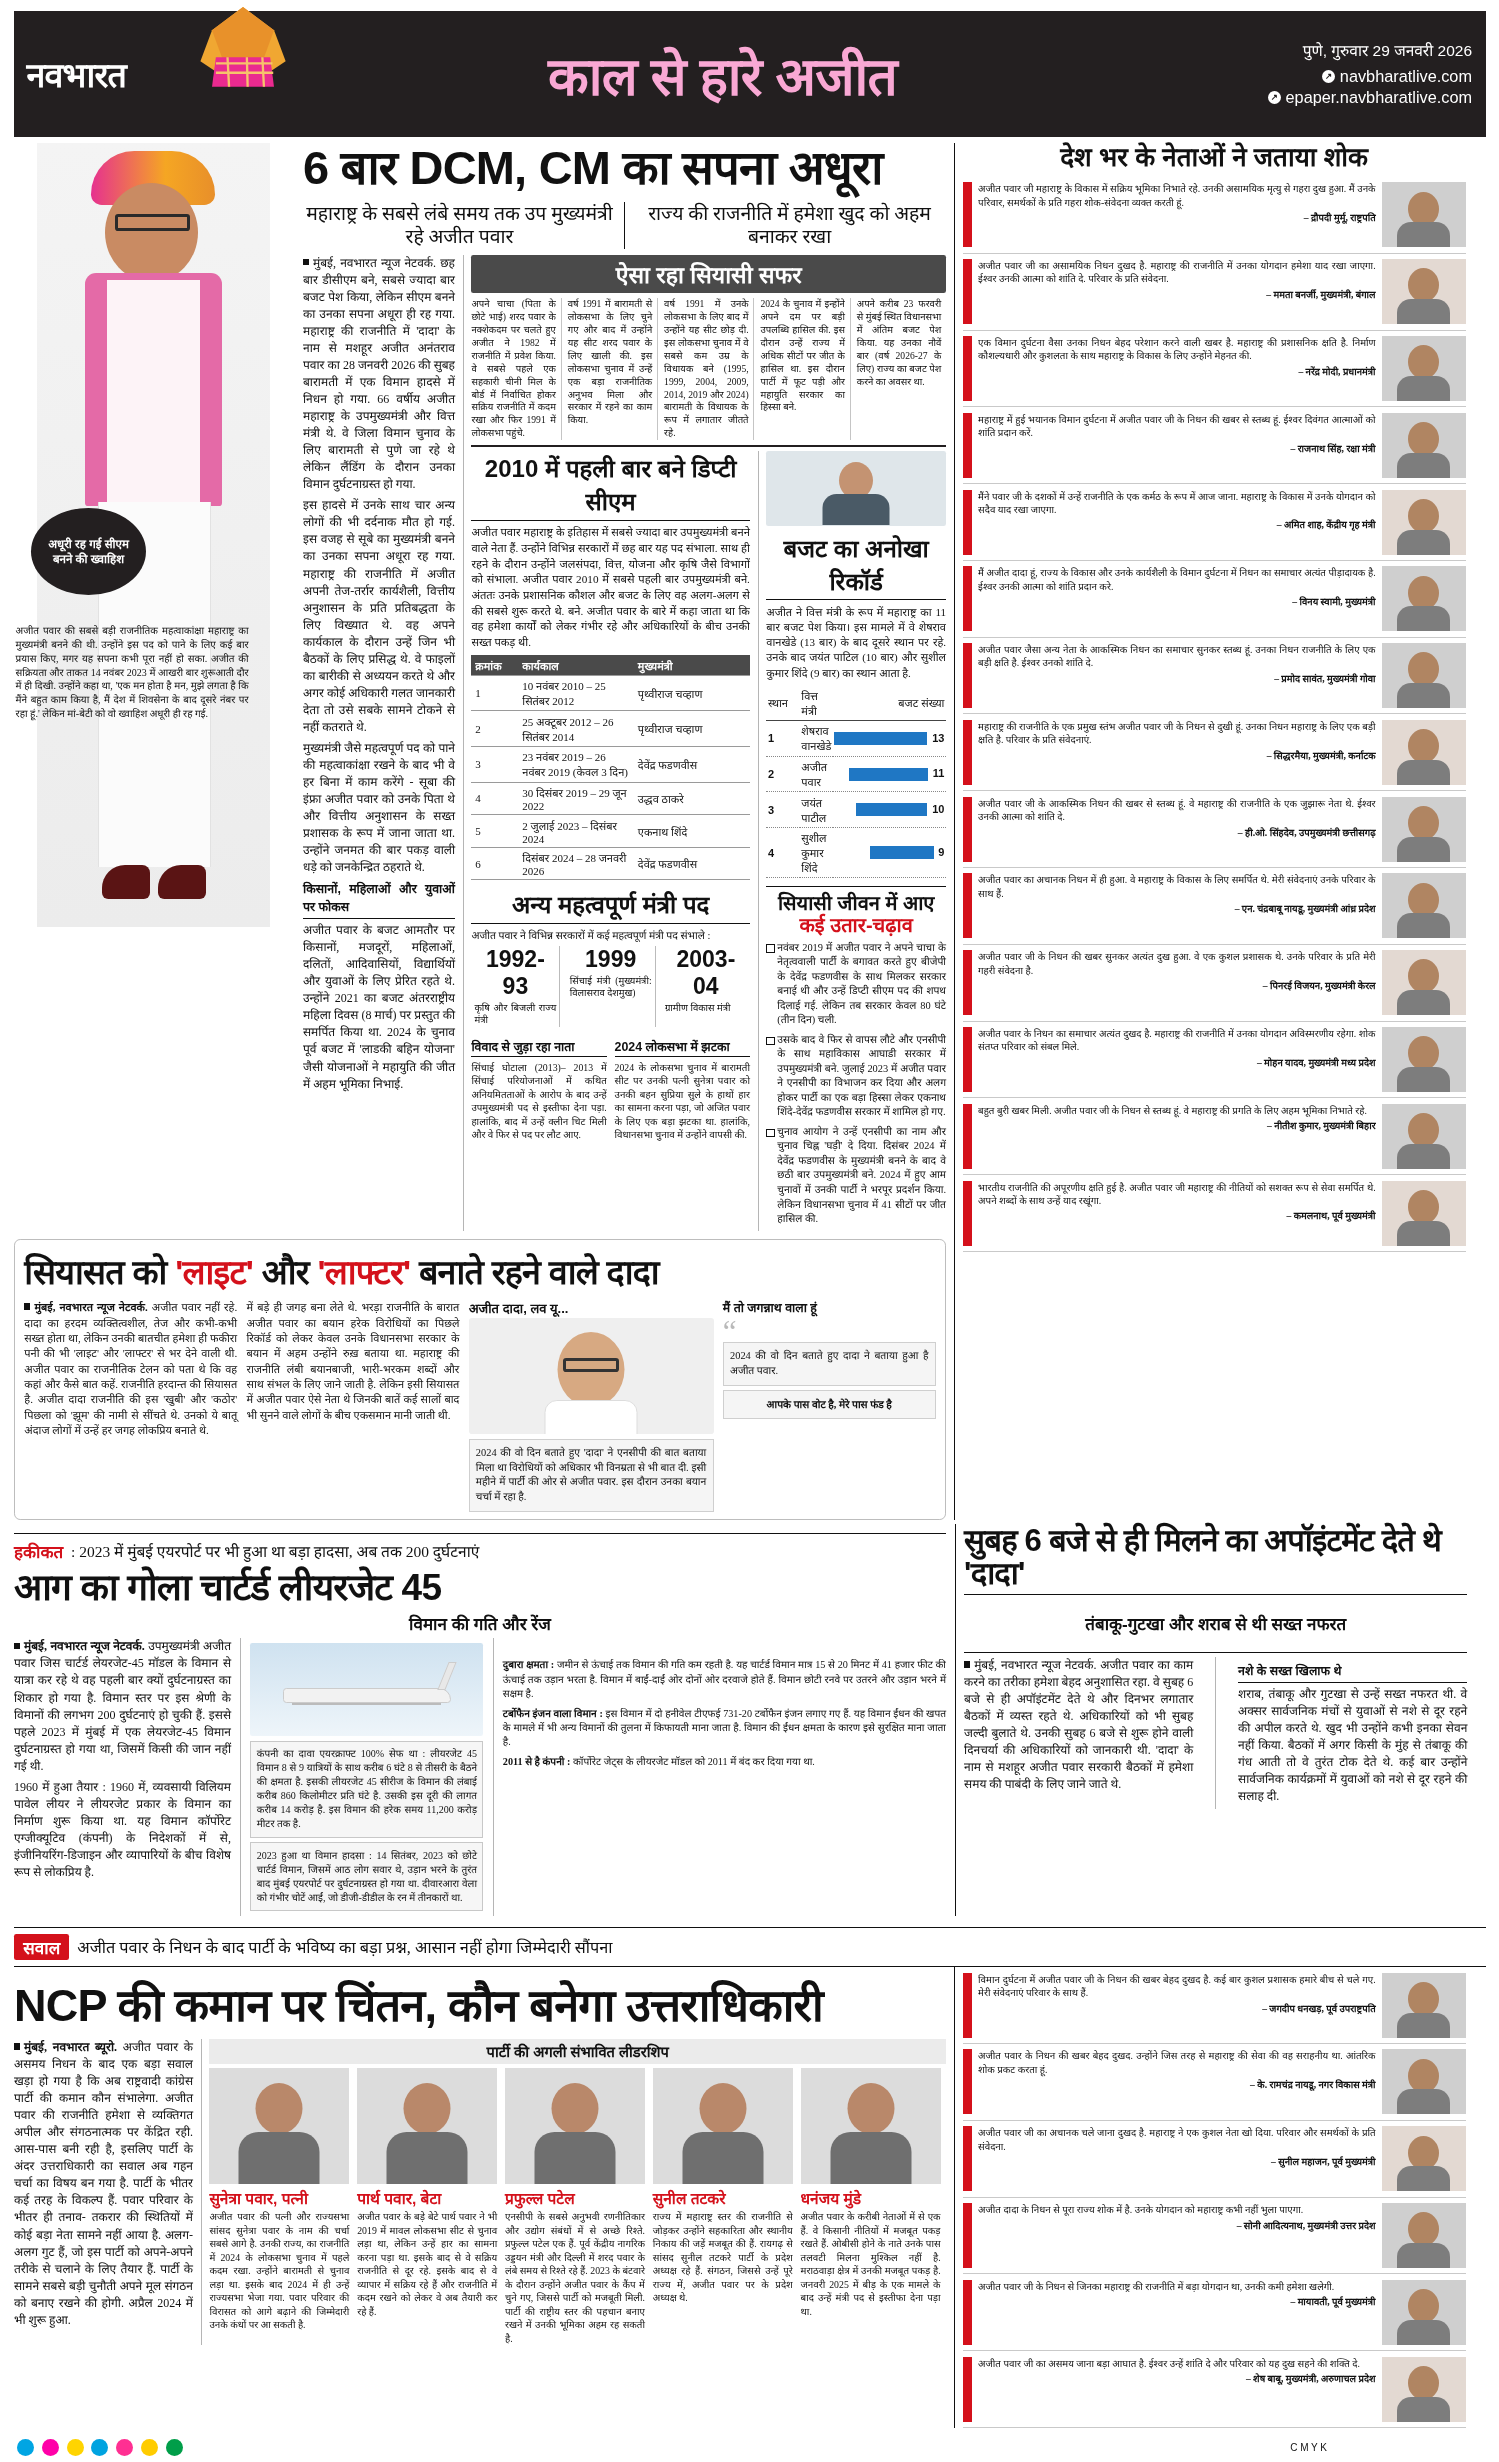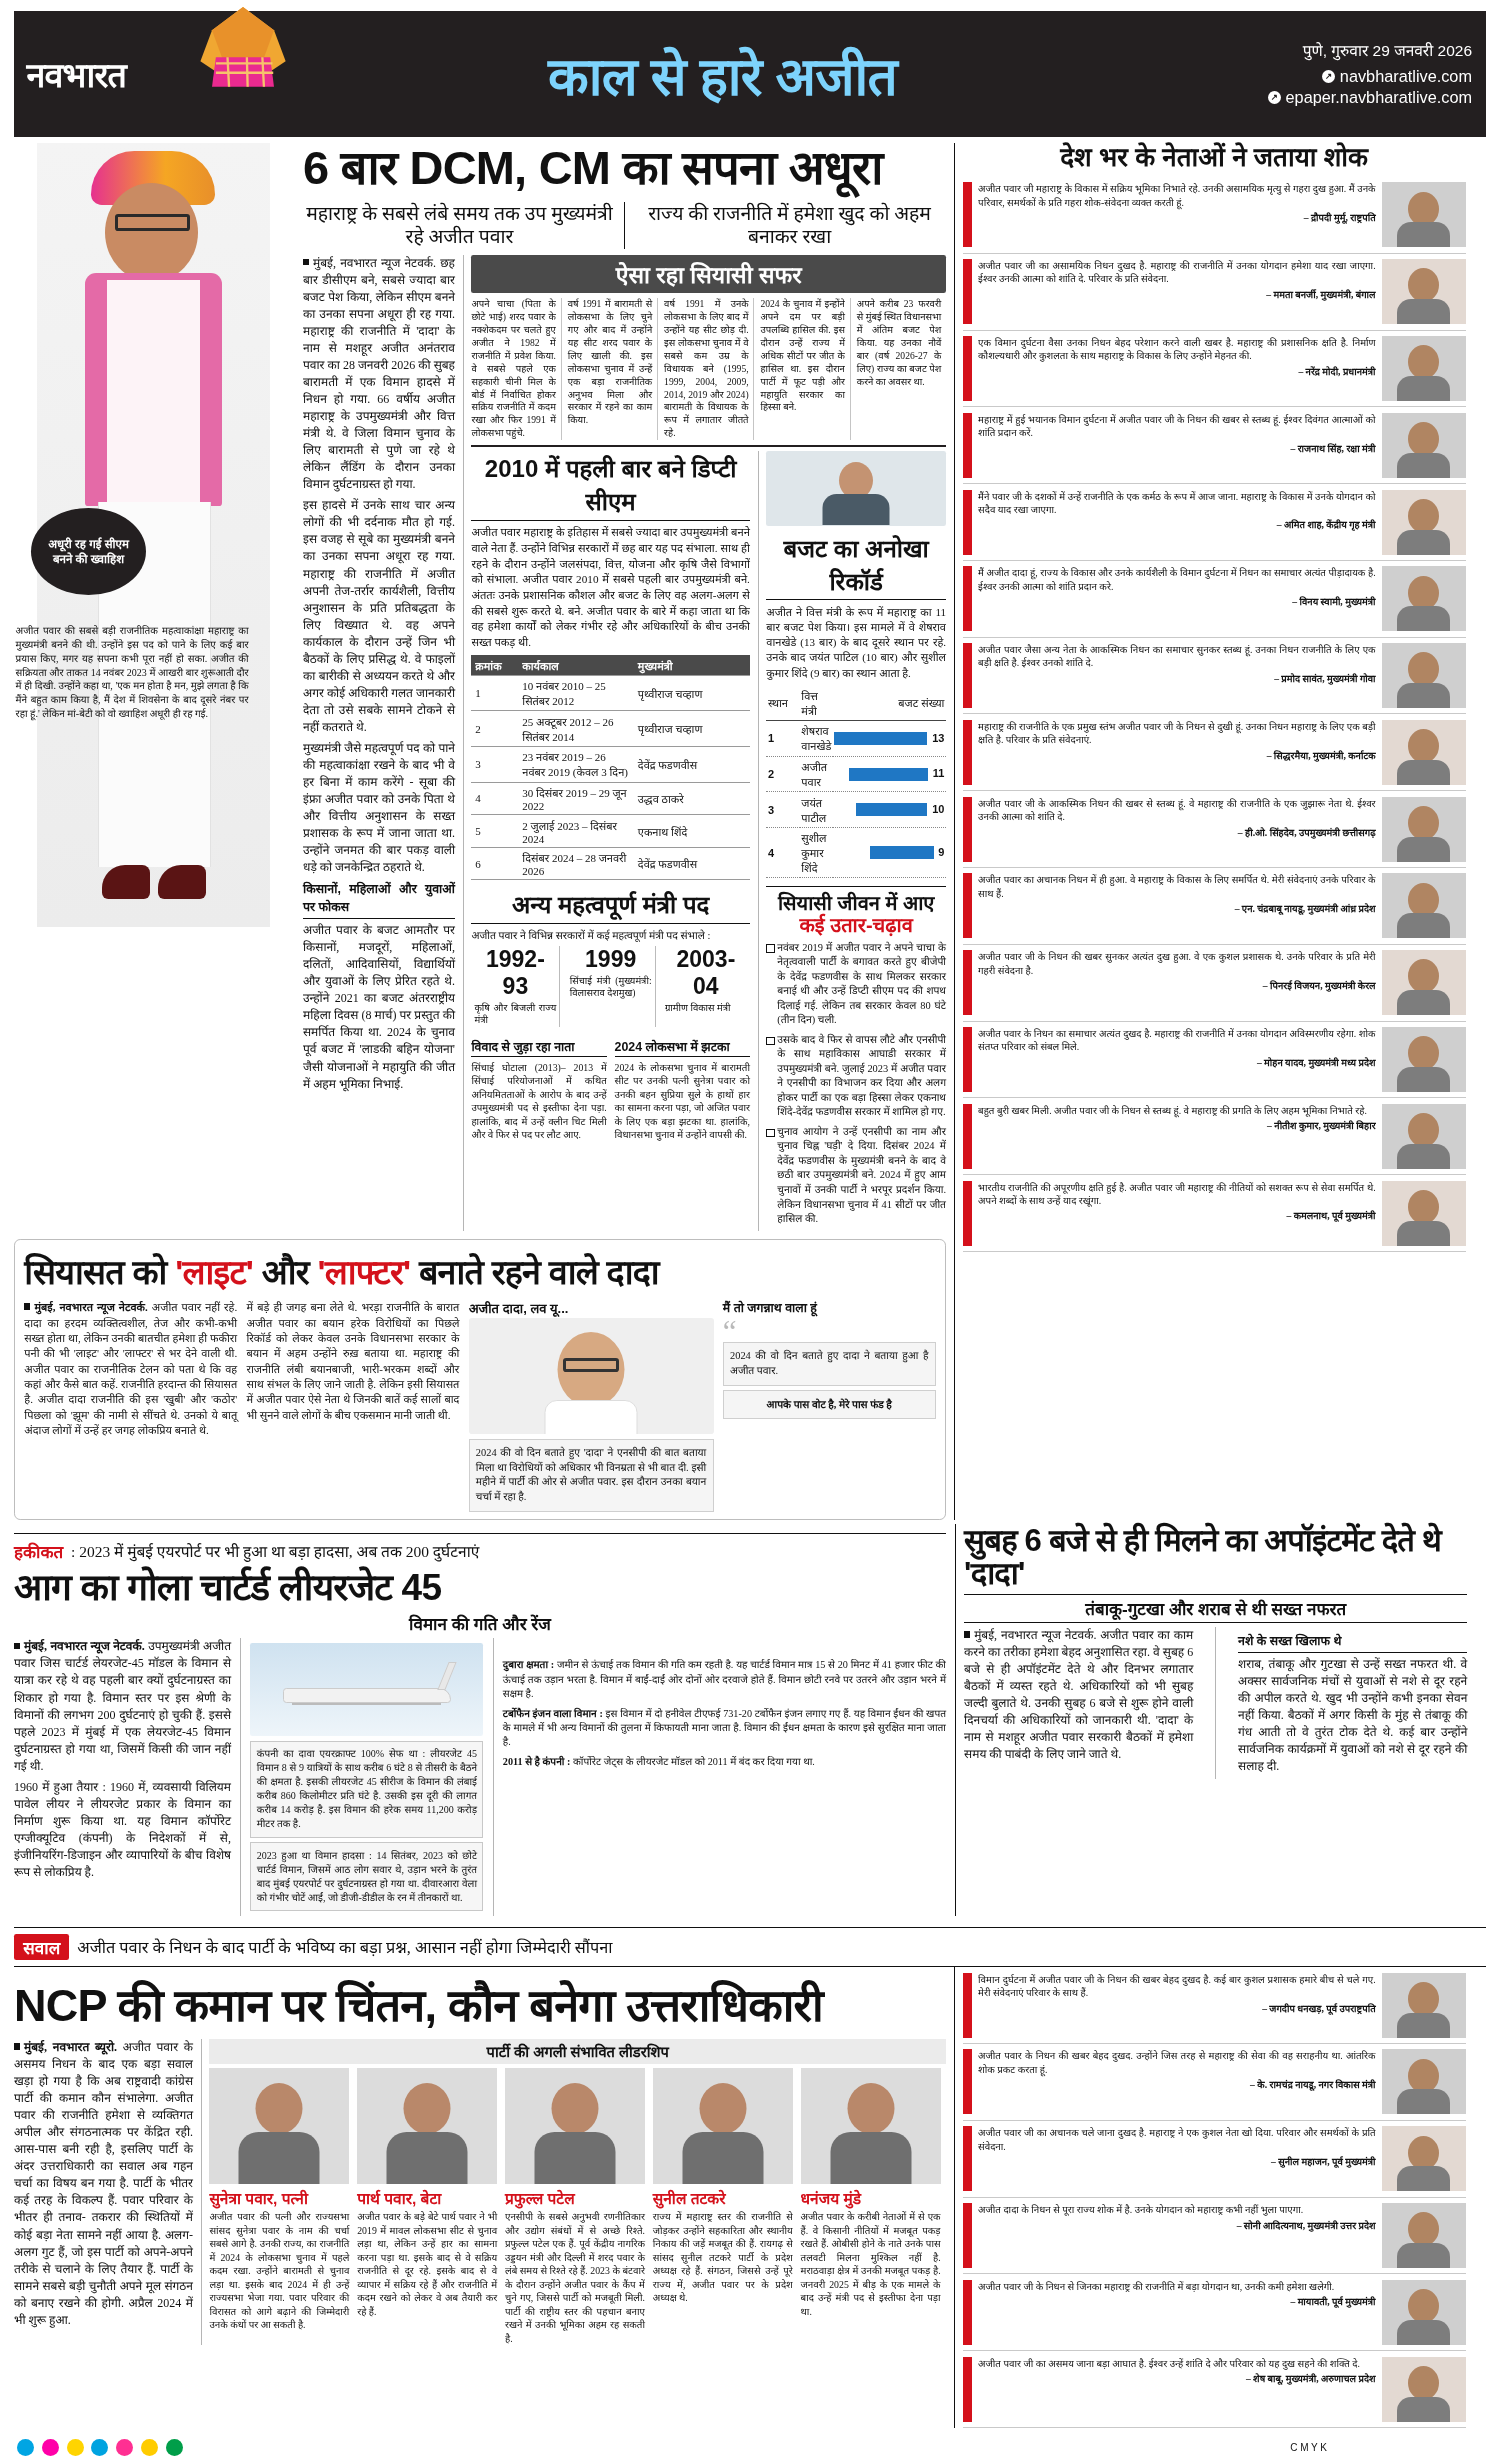--- a/index.html
+++ b/index.html
@@ -7,21 +7,21 @@
   html,body{background:#d8d8d8;}
   body{font-family:"Liberation Serif","DejaVu Serif",serif;color:#111;}
   #page{width:1500px;height:2462px;background:#fff;position:relative;overflow:hidden;padding:11px 14px 0 14px;}
 
   
   .masthead{height:126px;background:#231f20;position:relative;display:flex;align-items:center;}
   .mh-logo{width:186px;padding-left:12.4px;}
   .mh-logo .logo-text{color:#fff;font-size:34px;font-weight:700;letter-spacing:-0.8px;font-family:"Liberation Sans",sans-serif;}
   .mh-turban{position:absolute;left:167px;top:-7.8px;width:124px;height:93px;}
   .mh-head{flex:1;text-align:center;}
-  .mh-head .main-hl{color:#7dd3fc;font-size:53px;font-weight:700;font-family:"Liberation Sans",sans-serif;letter-spacing:-0.8px;}
+  .mh-head .main-hl{color:#f9a8d4;font-size:53px;font-weight:700;font-family:"Liberation Sans",sans-serif;letter-spacing:-0.8px;}
   .mh-right{width:241px;color:#fff;text-align:right;padding-right:14px;font-family:"Liberation Sans",sans-serif;}
   .mh-right .dt{font-size:15.5px;margin-bottom:6.2px;}
   .mh-right .web{font-size:16.3px;display:flex;align-items:center;justify-content:flex-end;gap:4.7px;margin-bottom:2.3px;}
   .arrow-ico{display:inline-block;width:13px;height:13px;border-radius:50%;background:#fff;color:#231f20;font-size:8.5px;line-height:13px;text-align:center;font-weight:700;}
 
   
   .rule{height:1.6px;background:#231f20;margin:4.7px 0;}
   .col-divider{width:0.8px;background:#b5b5b5;}
 
   .body-text{font-size:12px;line-height:1.42;text-align:justify;}
@@ -537,21 +537,21 @@
         <div style="flex:1;font-size:10.2px;line-height:1.4;text-align:justify;">
           <p style="margin-bottom:5.4px;margin-top:20px;"><b>दुबारा क्षमता : </b><span>जमीन से ऊंचाई तक विमान की गति कम रहती है. यह चार्टर्ड विमान मात्र 15 से 20 मिनट में 41 हजार फीट की ऊंचाई तक उड़ान भरता है. विमान में बाईं-दाईं ओर दोनों ओर दरवाजे होते हैं. विमान छोटी रनवे पर उतरने और उड़ान भरने में सक्षम है.</span></p>
           <p style="margin-bottom:5.4px;"><b>टर्बोफैन इंजन वाला विमान : </b><span>इस विमान में दो हनीवेल टीएफई 731-20 टर्बोफैन इंजन लगाए गए हैं. यह विमान ईंधन की खपत के मामले में भी अन्य विमानों की तुलना में किफायती माना जाता है. विमान की ईंधन क्षमता के कारण इसे सुरक्षित माना जाता है.</span></p>
           <p><b>2011 से है कंपनी : </b><span>कॉर्पोरेट जेट्स के लीयरजेट मॉडल को 2011 में बंद कर दिया गया था.</span></p>
         </div>
       </div>
     </div>
 
     <div class="mz-right">
       <div class="big-hl" style="font-size:31px;">सुबह 6 बजे से ही मिलने का अपॉइंटमेंट देते थे 'दादा'</div>
-      <div class="mid-sub" style="border-top:0.8px solid #111;border-bottom:0.8px solid #111;padding:2px 0;">तंबाकू-गुटखा और शराब से थी सख्त नफरत</div>
+      <div class="mid-sub" style="border-top:0.8px solid #111;border-bottom:0.8px solid #111;padding:17px 0;">तंबाकू-गुटखा और शराब से थी सख्त नफरत</div>
       <div style="display:flex;gap:22px;">
         <div style="flex:1;" class="body-text">
           <p><span class="sq"></span><span>मुंबई, नवभारत न्यूज नेटवर्क. अजीत पवार का काम करने का तरीका हमेशा बेहद अनुशासित रहा. वे सुबह 6 बजे से ही अपॉइंटमेंट देते थे और दिनभर लगातार बैठकों में व्यस्त रहते थे. अधिकारियों को भी सुबह जल्दी बुलाते थे. उनकी सुबह 6 बजे से शुरू होने वाली दिनचर्या की अधिकारियों को जानकारी थी. 'दादा' के नाम से मशहूर अजीत पवार सरकारी बैठकों में हमेशा समय की पाबंदी के लिए जाने जाते थे.</span></p>
         </div>
         <div class="col-divider"></div>
         <div style="flex:1;" class="body-text">
           <div class="subhd">नशे के सख्त खिलाफ थे</div>
           <p>शराब, तंबाकू और गुटखा से उन्हें सख्त नफरत थी. वे अक्सर सार्वजनिक मंचों से युवाओं से नशे से दूर रहने की अपील करते थे. खुद भी उन्होंने कभी इनका सेवन नहीं किया. बैठकों में अगर किसी के मुंह से तंबाकू की गंध आती तो वे तुरंत टोक देते थे. कई बार उन्होंने सार्वजनिक कार्यक्रमों में युवाओं को नशे से दूर रहने की सलाह दी.</p>
         </div>
       </div>

